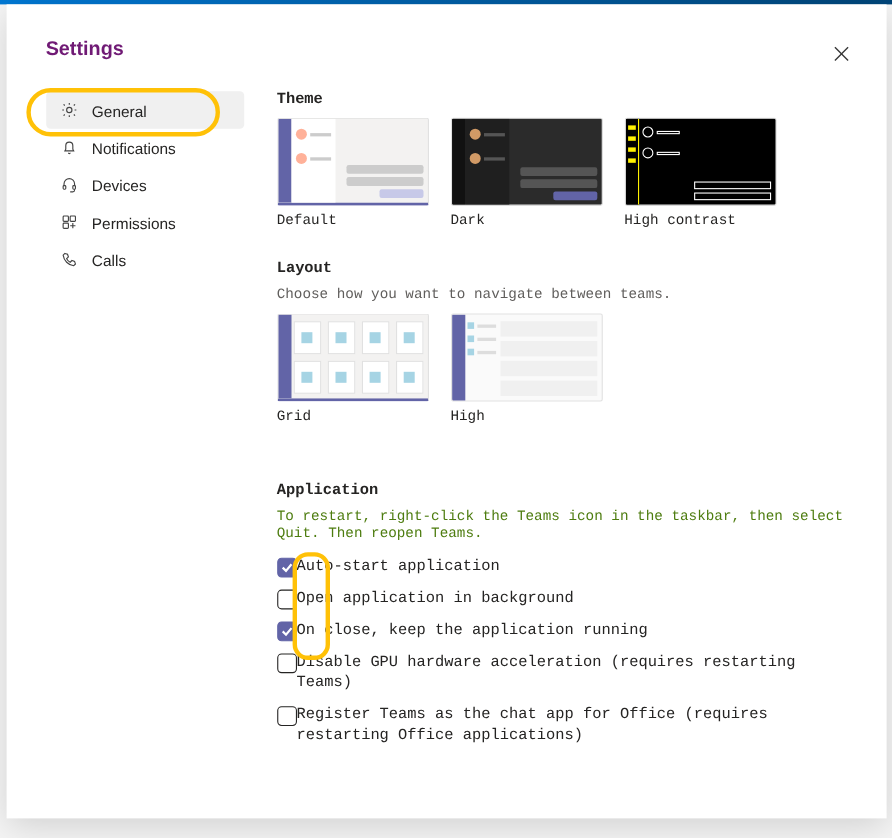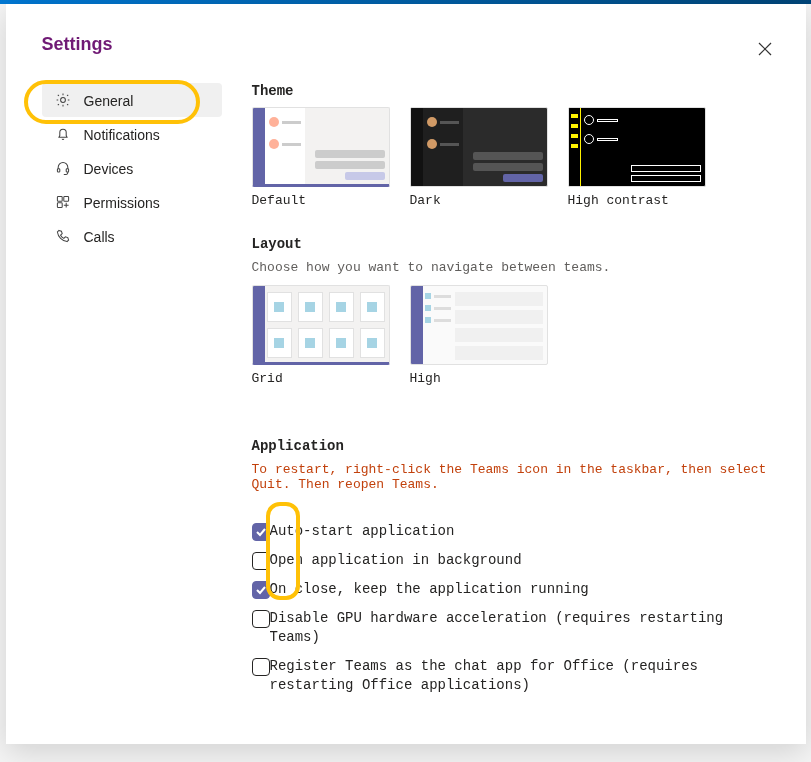--- a/index.html
+++ b/index.html
@@ -164,22 +164,22 @@
   .prev-list .nav .ni::after{content:"";flex:1;height:3px;background:#ddd;}
   .prev-list .rows{position:absolute;left:44px;right:4px;top:6px;bottom:4px;}
   .prev-list .rows .rw{height:14px;background:#f0f0f0;margin-bottom:4px;}
   .layout-desc {
     font-size: 13px;
     color: #605e5c;
     margin-bottom: 10px;
   }
   .app-desc {
     font-size: 13px;
-    color: #c2410c;
-    margin-bottom: 30px;
+    color: #4d7c0f;
+    margin-bottom: 14px;
   }
   .checkbox-row {
     display: flex;
     align-items: flex-start;
     gap: 0;
     margin-bottom: 10px;
     font-size: 14px;
     color: #252423;
   }
   .checkbox {

